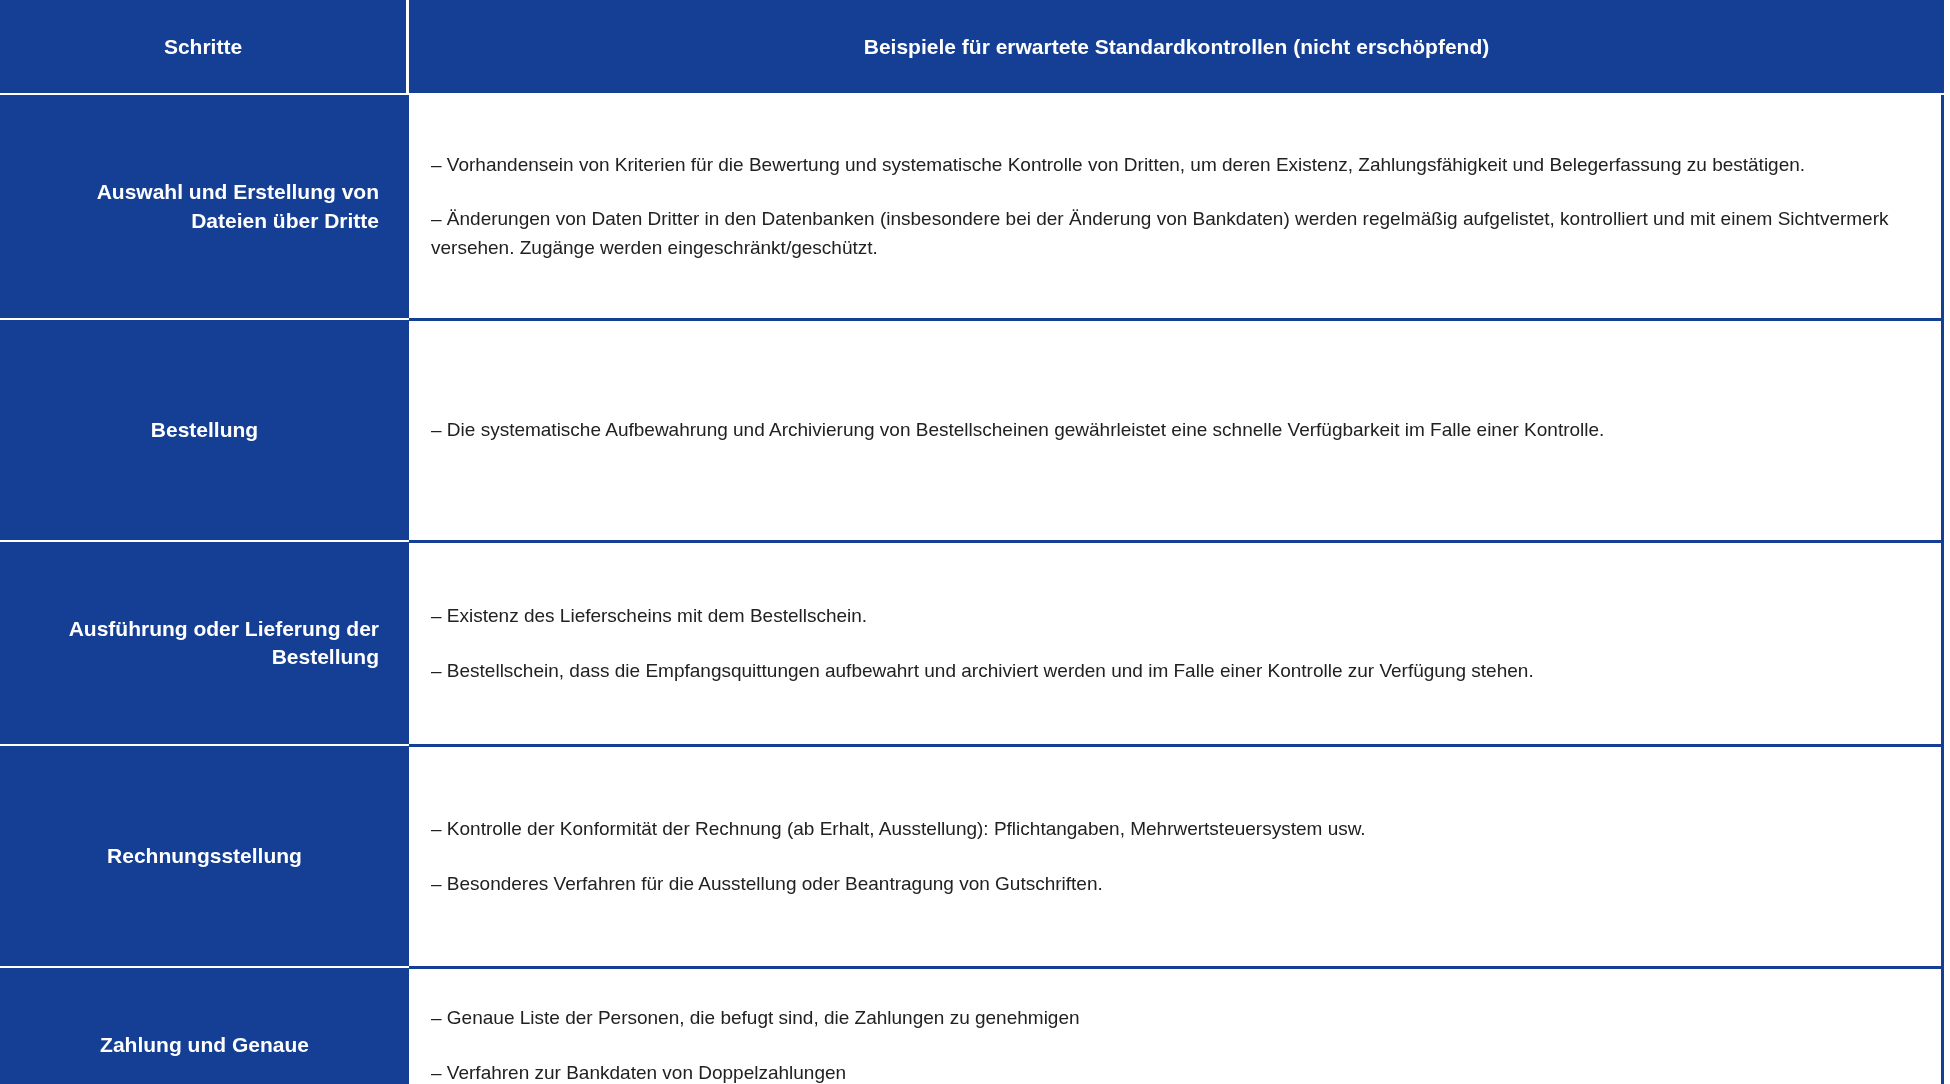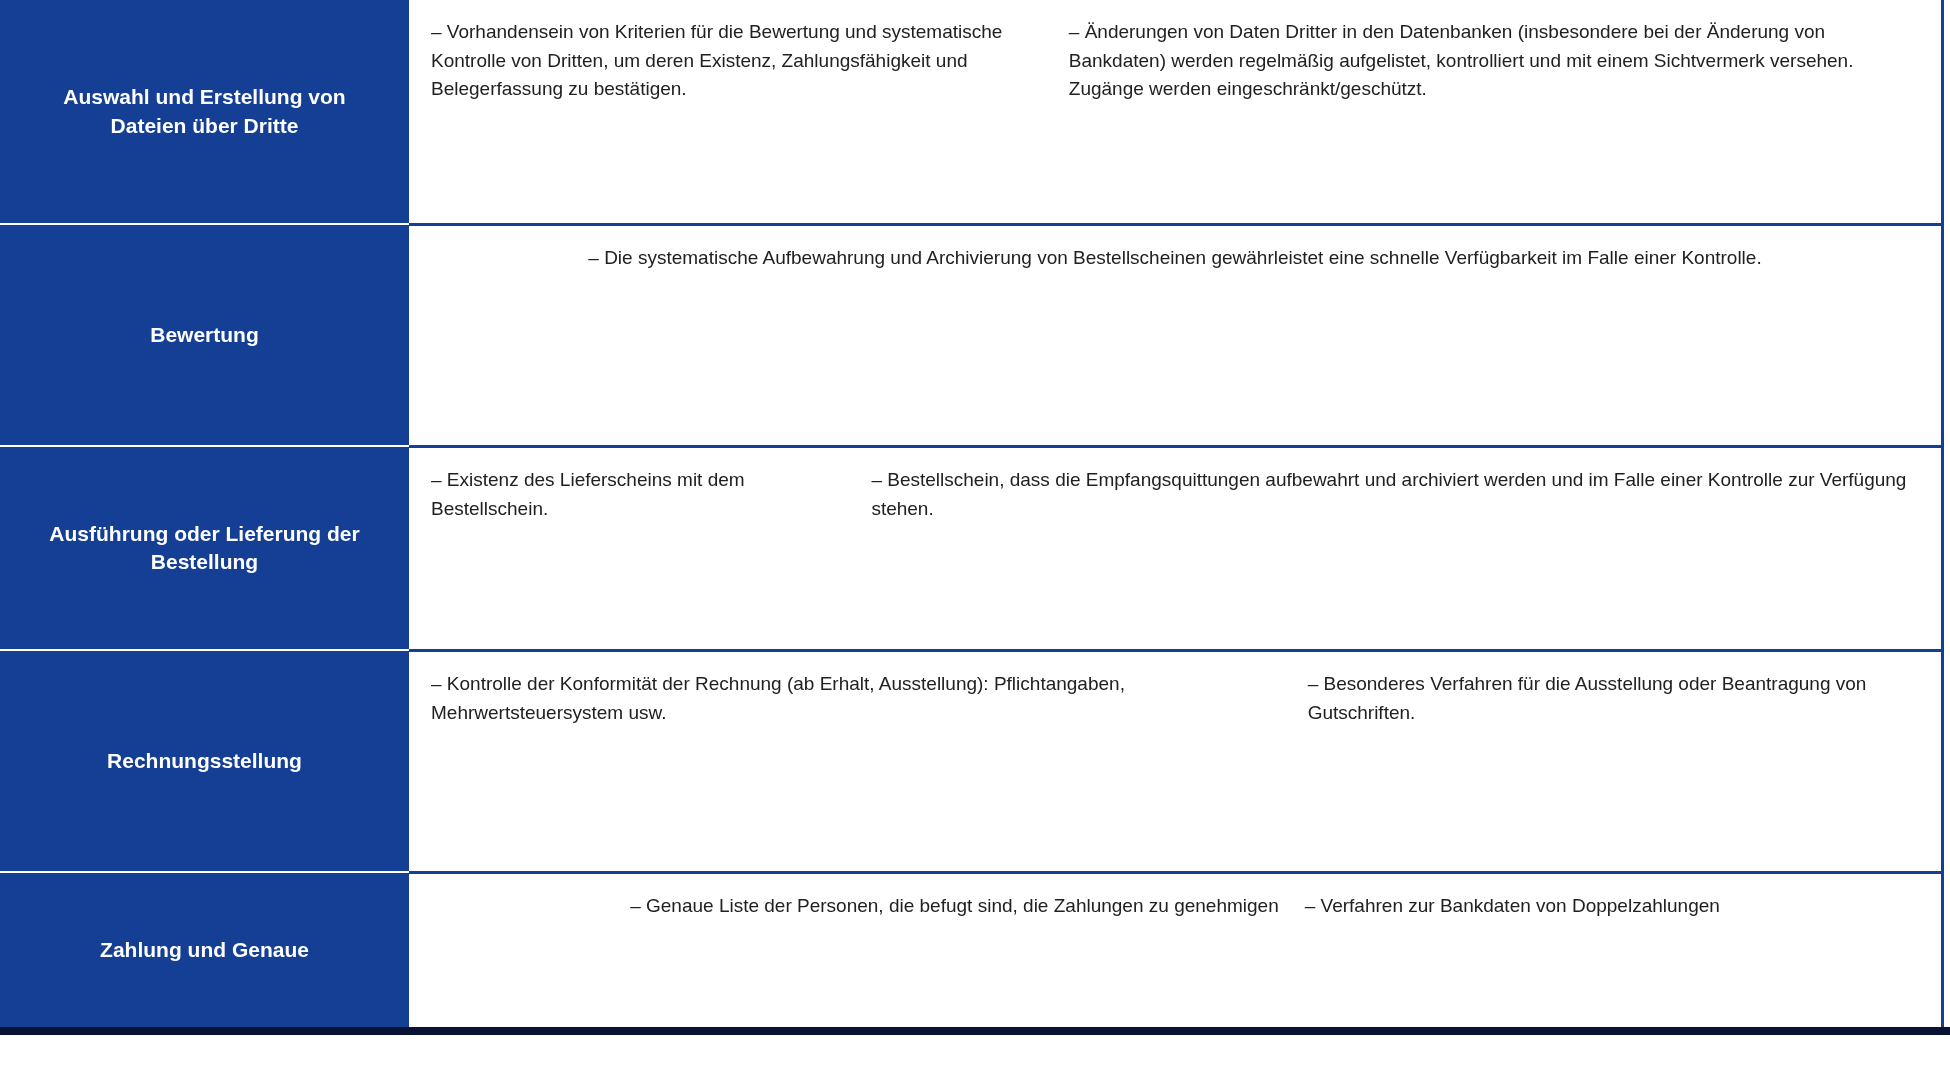--- a/index.html
+++ b/index.html
@@ -44,70 +44,75 @@
   #rows-container .row:nth-child(3){height:204px;}
   #rows-container .row:nth-child(4){height:222px;}
   #rows-container .row:nth-child(5){height:156px;}
   .step-cell{
     width:409px;
     background:var(--blue);
     border-top:2px solid var(--white);
     display:flex;
     align-items:center;
     justify-content:center;
-    text-align:center;
+    text-align:right;
     padding:0 30px;
   }
   #rows-container .row:nth-child(1) .step-cell{border-top:none;}
   .step-label{
     color:var(--white);
     font-weight:bold;
     font-size:21px;
     line-height:1.35;
   }
   .ctrl-cell{
     flex:1;
     background:var(--white);
     border-top:3px solid var(--blue);
     border-right:3px solid var(--blue);
     display:flex;
+    flex-direction:column;
     justify-content:center;
     gap:26px;
     padding:18px 22px;
   }
   #rows-container .row:nth-child(1) .ctrl-cell{border-top:none;}
   .ctrl-text{
     color:var(--text);
     font-size:19px;
     line-height:1.5;
   }
   .bottom-bar{
     width:1950px;
     height:8px;
     background:var(--bar);
   }
 </style>
 </head>
 <body>
 
 <div class="tbl">
+  <div class="hrow">
+    <div class="hcell left">Schritte</div>
+    <div class="hcell right">Beispiele für erwartete Standardkontrollen (nicht erschöpfend)</div>
+  </div>
   <div id="rows-container">
   <div class="row">
     <div class="step-cell">
       <span class="step-label">Auswahl und Erstellung von Dateien über Dritte</span>
     </div>
     <div class="ctrl-cell">
           <p class="ctrl-text">– Vorhandensein von Kriterien für die Bewertung und systematische Kontrolle von Dritten, um deren Existenz, Zahlungsfähigkeit und Belegerfassung zu bestätigen.</p>
           <p class="ctrl-text">– Änderungen von Daten Dritter in den Datenbanken (insbesondere bei der Änderung von Bankdaten) werden regelmäßig aufgelistet, kontrolliert und mit einem Sichtvermerk versehen. Zugänge werden eingeschränkt/geschützt.</p>
         </div>
   </div>
 
   <div class="row">
     <div class="step-cell">
-      <span class="step-label">Bewertung</span>
+      <span class="step-label">Bestellung</span>
     </div>
     <div class="ctrl-cell">
           <p class="ctrl-text">– Die systematische Aufbewahrung und Archivierung von Bestellscheinen gewährleistet eine schnelle Verfügbarkeit im Falle einer Kontrolle.</p>
         </div>
   </div>
 
   <div class="row">
     <div class="step-cell">
       <span class="step-label">Ausführung oder Lieferung der Bestellung</span>
     </div>

